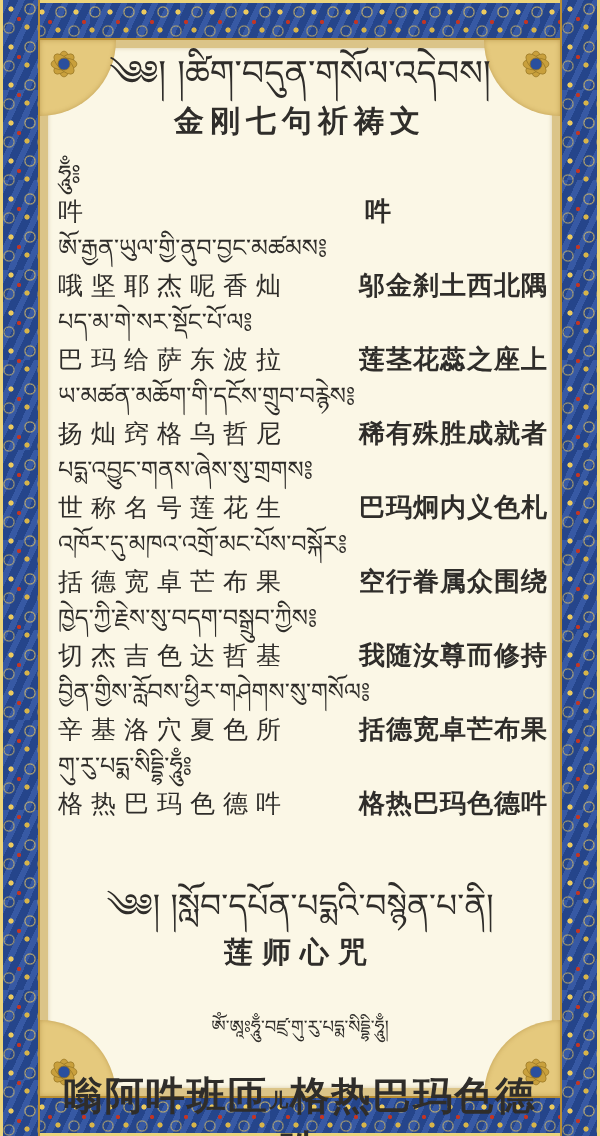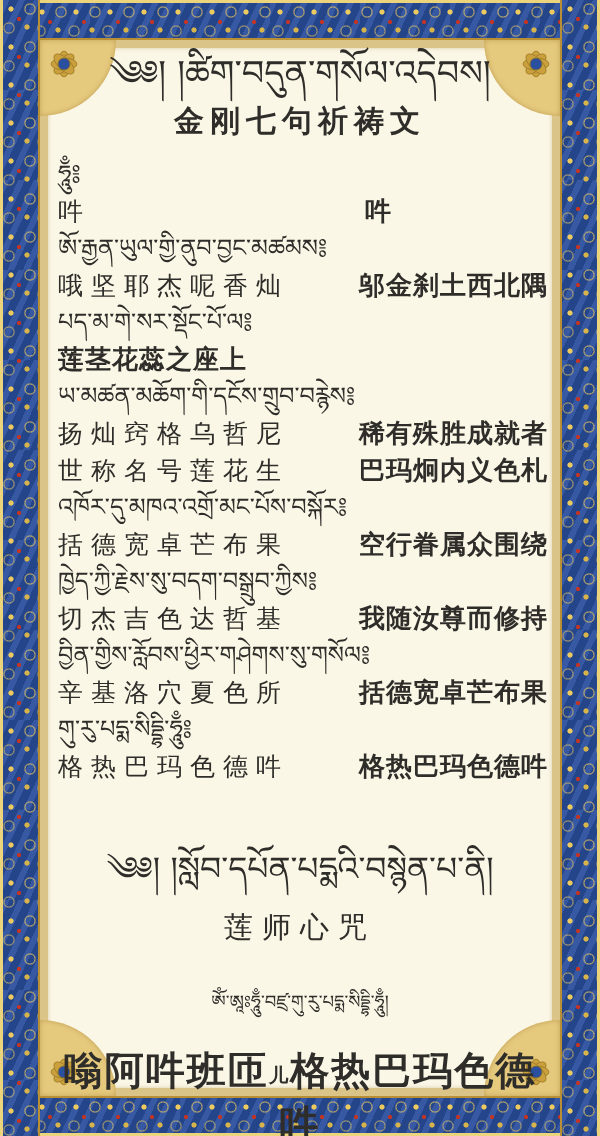--- a/index.html
+++ b/index.html
@@ -71,21 +71,21 @@
     width:307px;font-size:25px;letter-spacing:8px;font-weight:500;white-space:nowrap;
     font-family:"Liberation Serif","DejaVu Serif",serif;
   }
   .meaning{
     font-size:26px;font-weight:700;letter-spacing:1px;white-space:nowrap;
     font-family:"DejaVu Serif","Liberation Serif",serif;
   }
   .sec2{margin-top:62px;text-align:center;}
   .sec2 .tib-title2{font-size:33px;line-height:1.35;}
   .sec2 .cn-title2{
-    font-size:29px;font-weight:400;letter-spacing:9px;margin-top:16px;
+    font-size:29px;font-weight:700;letter-spacing:9px;margin-top:4px;
     font-family:"DejaVu Serif","Liberation Serif",serif;
   }
   .mantra-tib{margin-top:34px;font-size:18px;}
   .mantra-cn{
     margin-top:12px;font-size:39px;font-weight:800;letter-spacing:2px;
     font-family:"DejaVu Serif","Liberation Serif",serif;
   }
   .small-er{font-size:0.5em;vertical-align:baseline;position:relative;top:-2px;font-weight:600;}
 </style>
 </head>
@@ -159,33 +159,35 @@
     <div class="tib-line">ཨོ་རྒྱན་ཡུལ་གྱི་ནུབ་བྱང་མཚམས༔</div>
     <div class="cn-row">
       <div class="translit">哦坚耶杰呢香灿</div>
       <div class="meaning">邬金刹土西北隅</div>
     </div>
   </div>
 
   <div class="line-group">
     <div class="tib-line">པད་མ་གེ་སར་སྡོང་པོ་ལ༔</div>
     <div class="cn-row">
+      <div class="translit">巴玛给萨东波拉</div>
       <div class="meaning">莲茎花蕊之座上</div>
     </div>
   </div>
 
   <div class="line-group">
     <div class="tib-line">ཡ་མཚན་མཆོག་གི་དངོས་གྲུབ་བརྙེས༔</div>
     <div class="cn-row">
       <div class="translit">扬灿窍格乌哲尼</div>
       <div class="meaning">稀有殊胜成就者</div>
     </div>
   </div>
 
   <div class="line-group">
+    <div class="tib-line">པདྨ་འབྱུང་གནས་ཞེས་སུ་གྲགས༔</div>
     <div class="cn-row">
       <div class="translit">世称名号莲花生</div>
       <div class="meaning">巴玛炯内义色札</div>
     </div>
   </div>
 
   <div class="line-group">
     <div class="tib-line">འཁོར་དུ་མཁའ་འགྲོ་མང་པོས་བསྐོར༔</div>
     <div class="cn-row">
       <div class="translit">括德宽卓芒布果</div>

